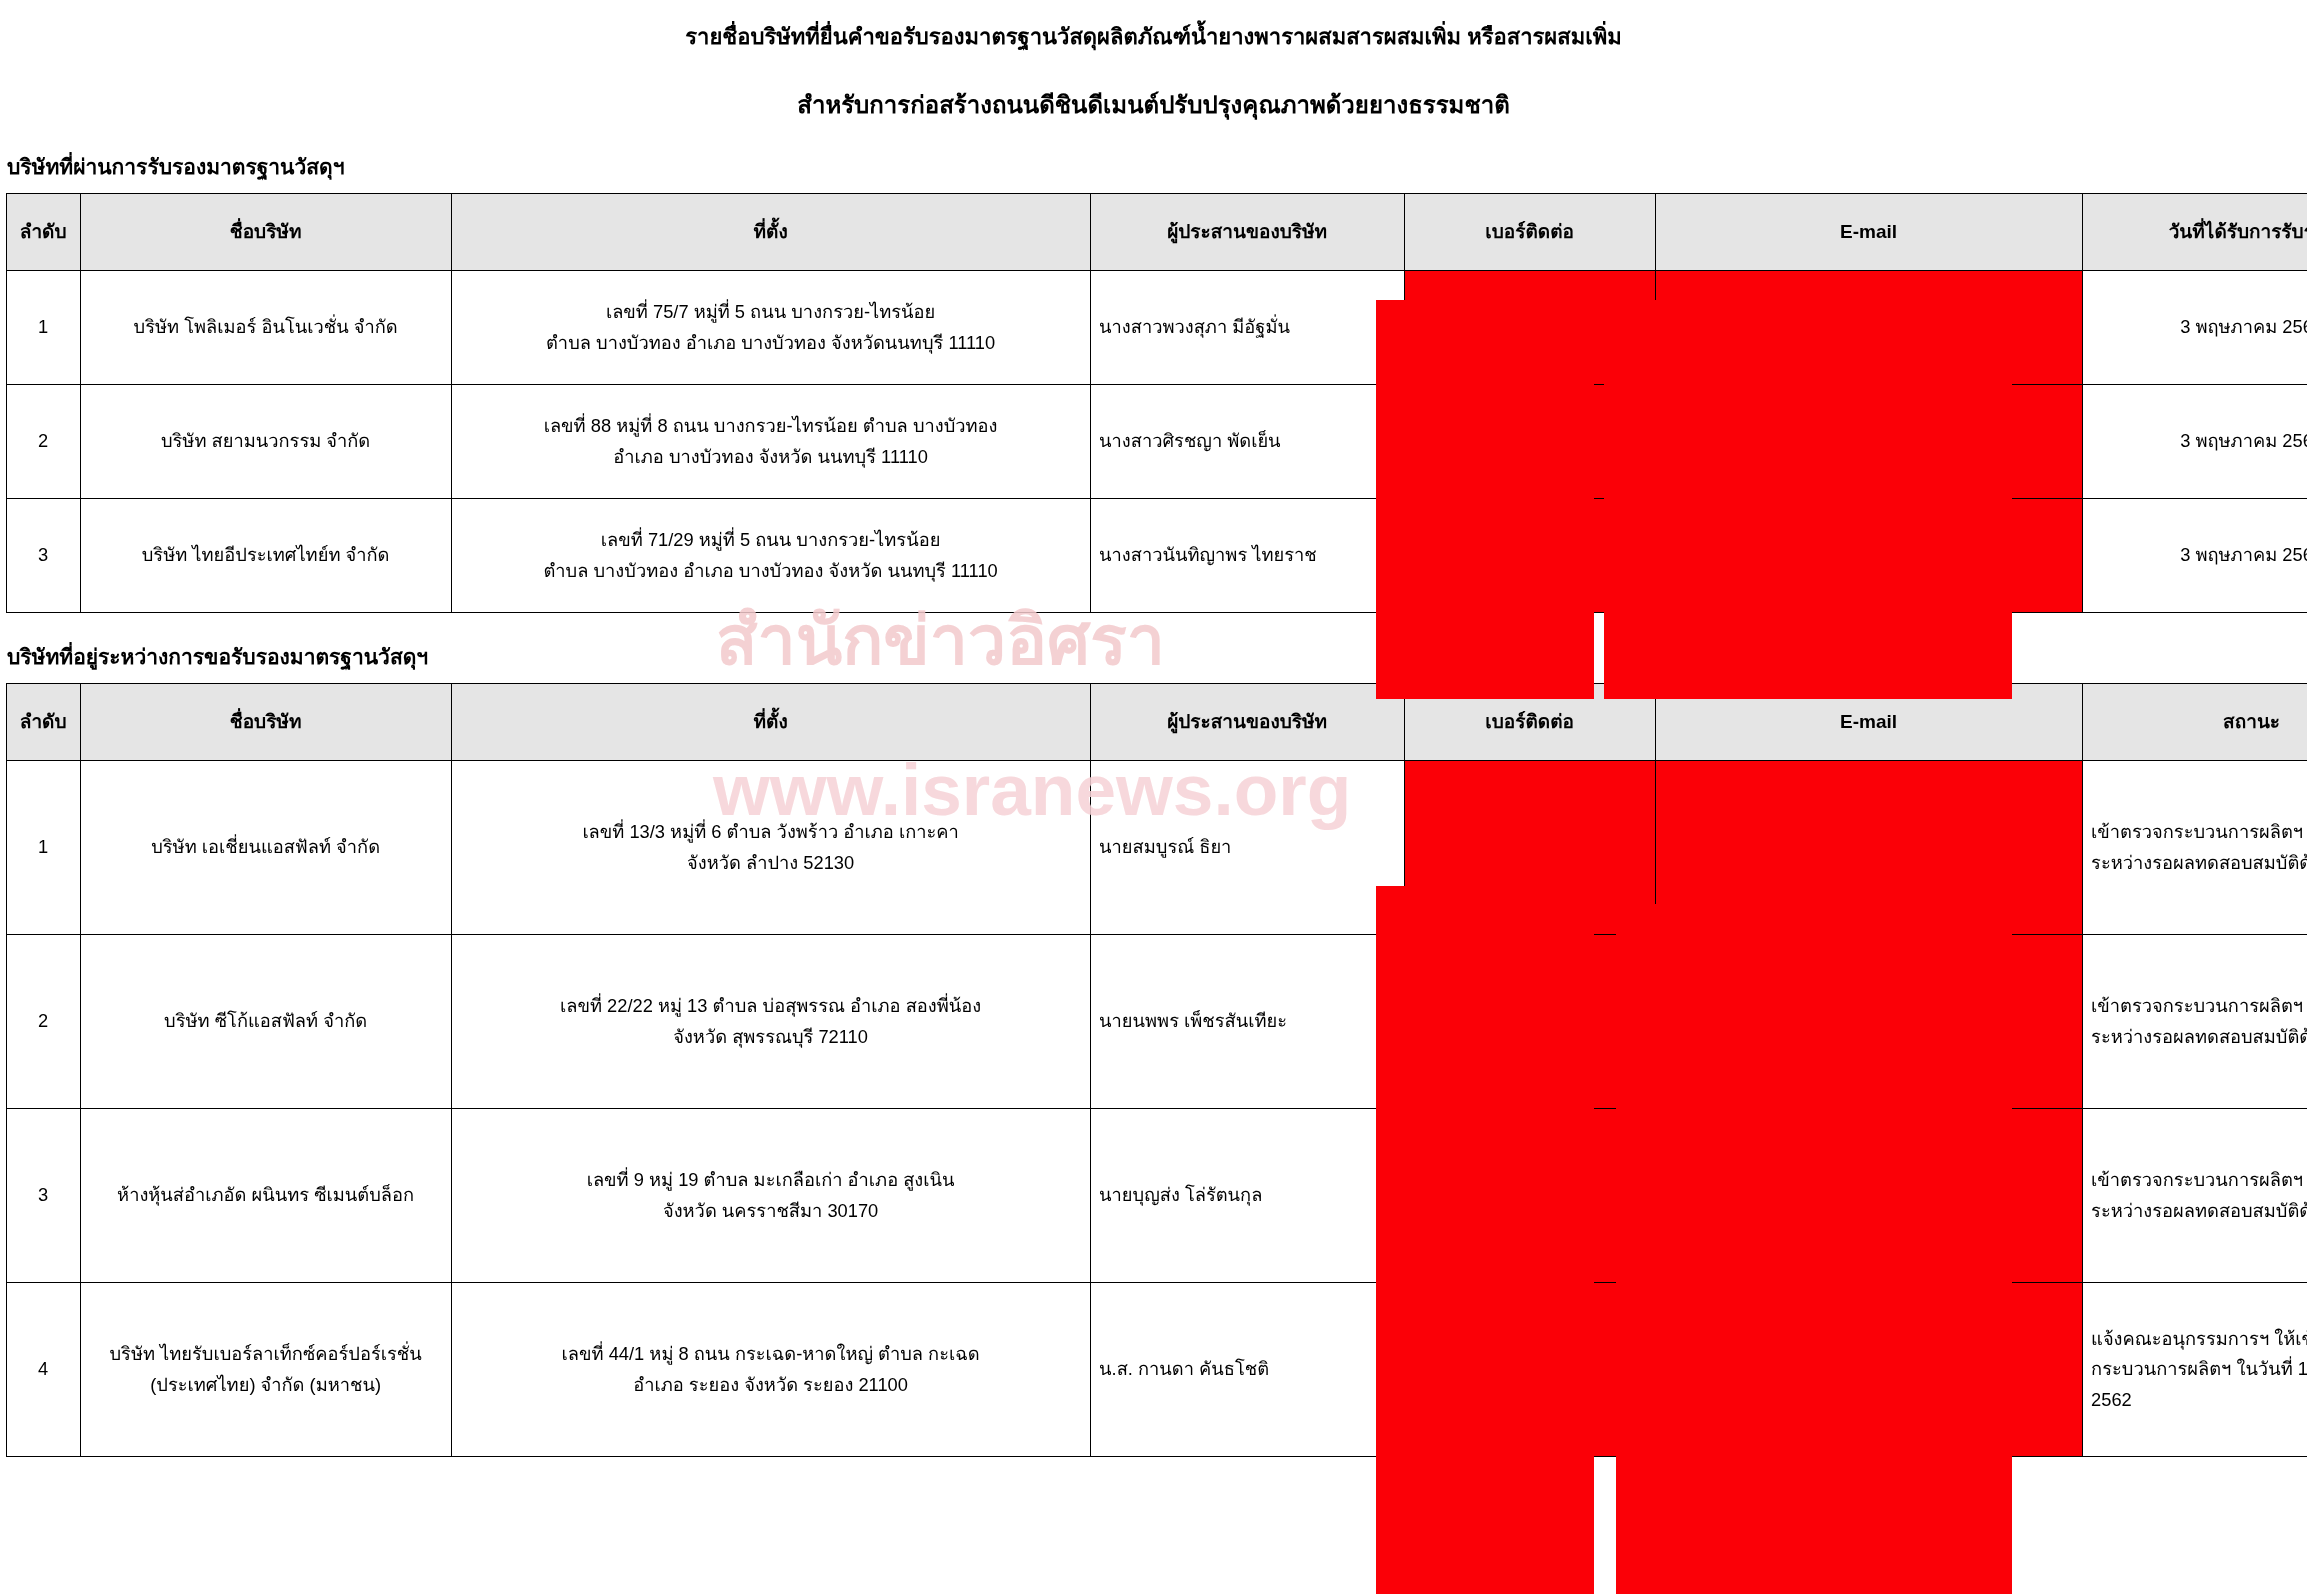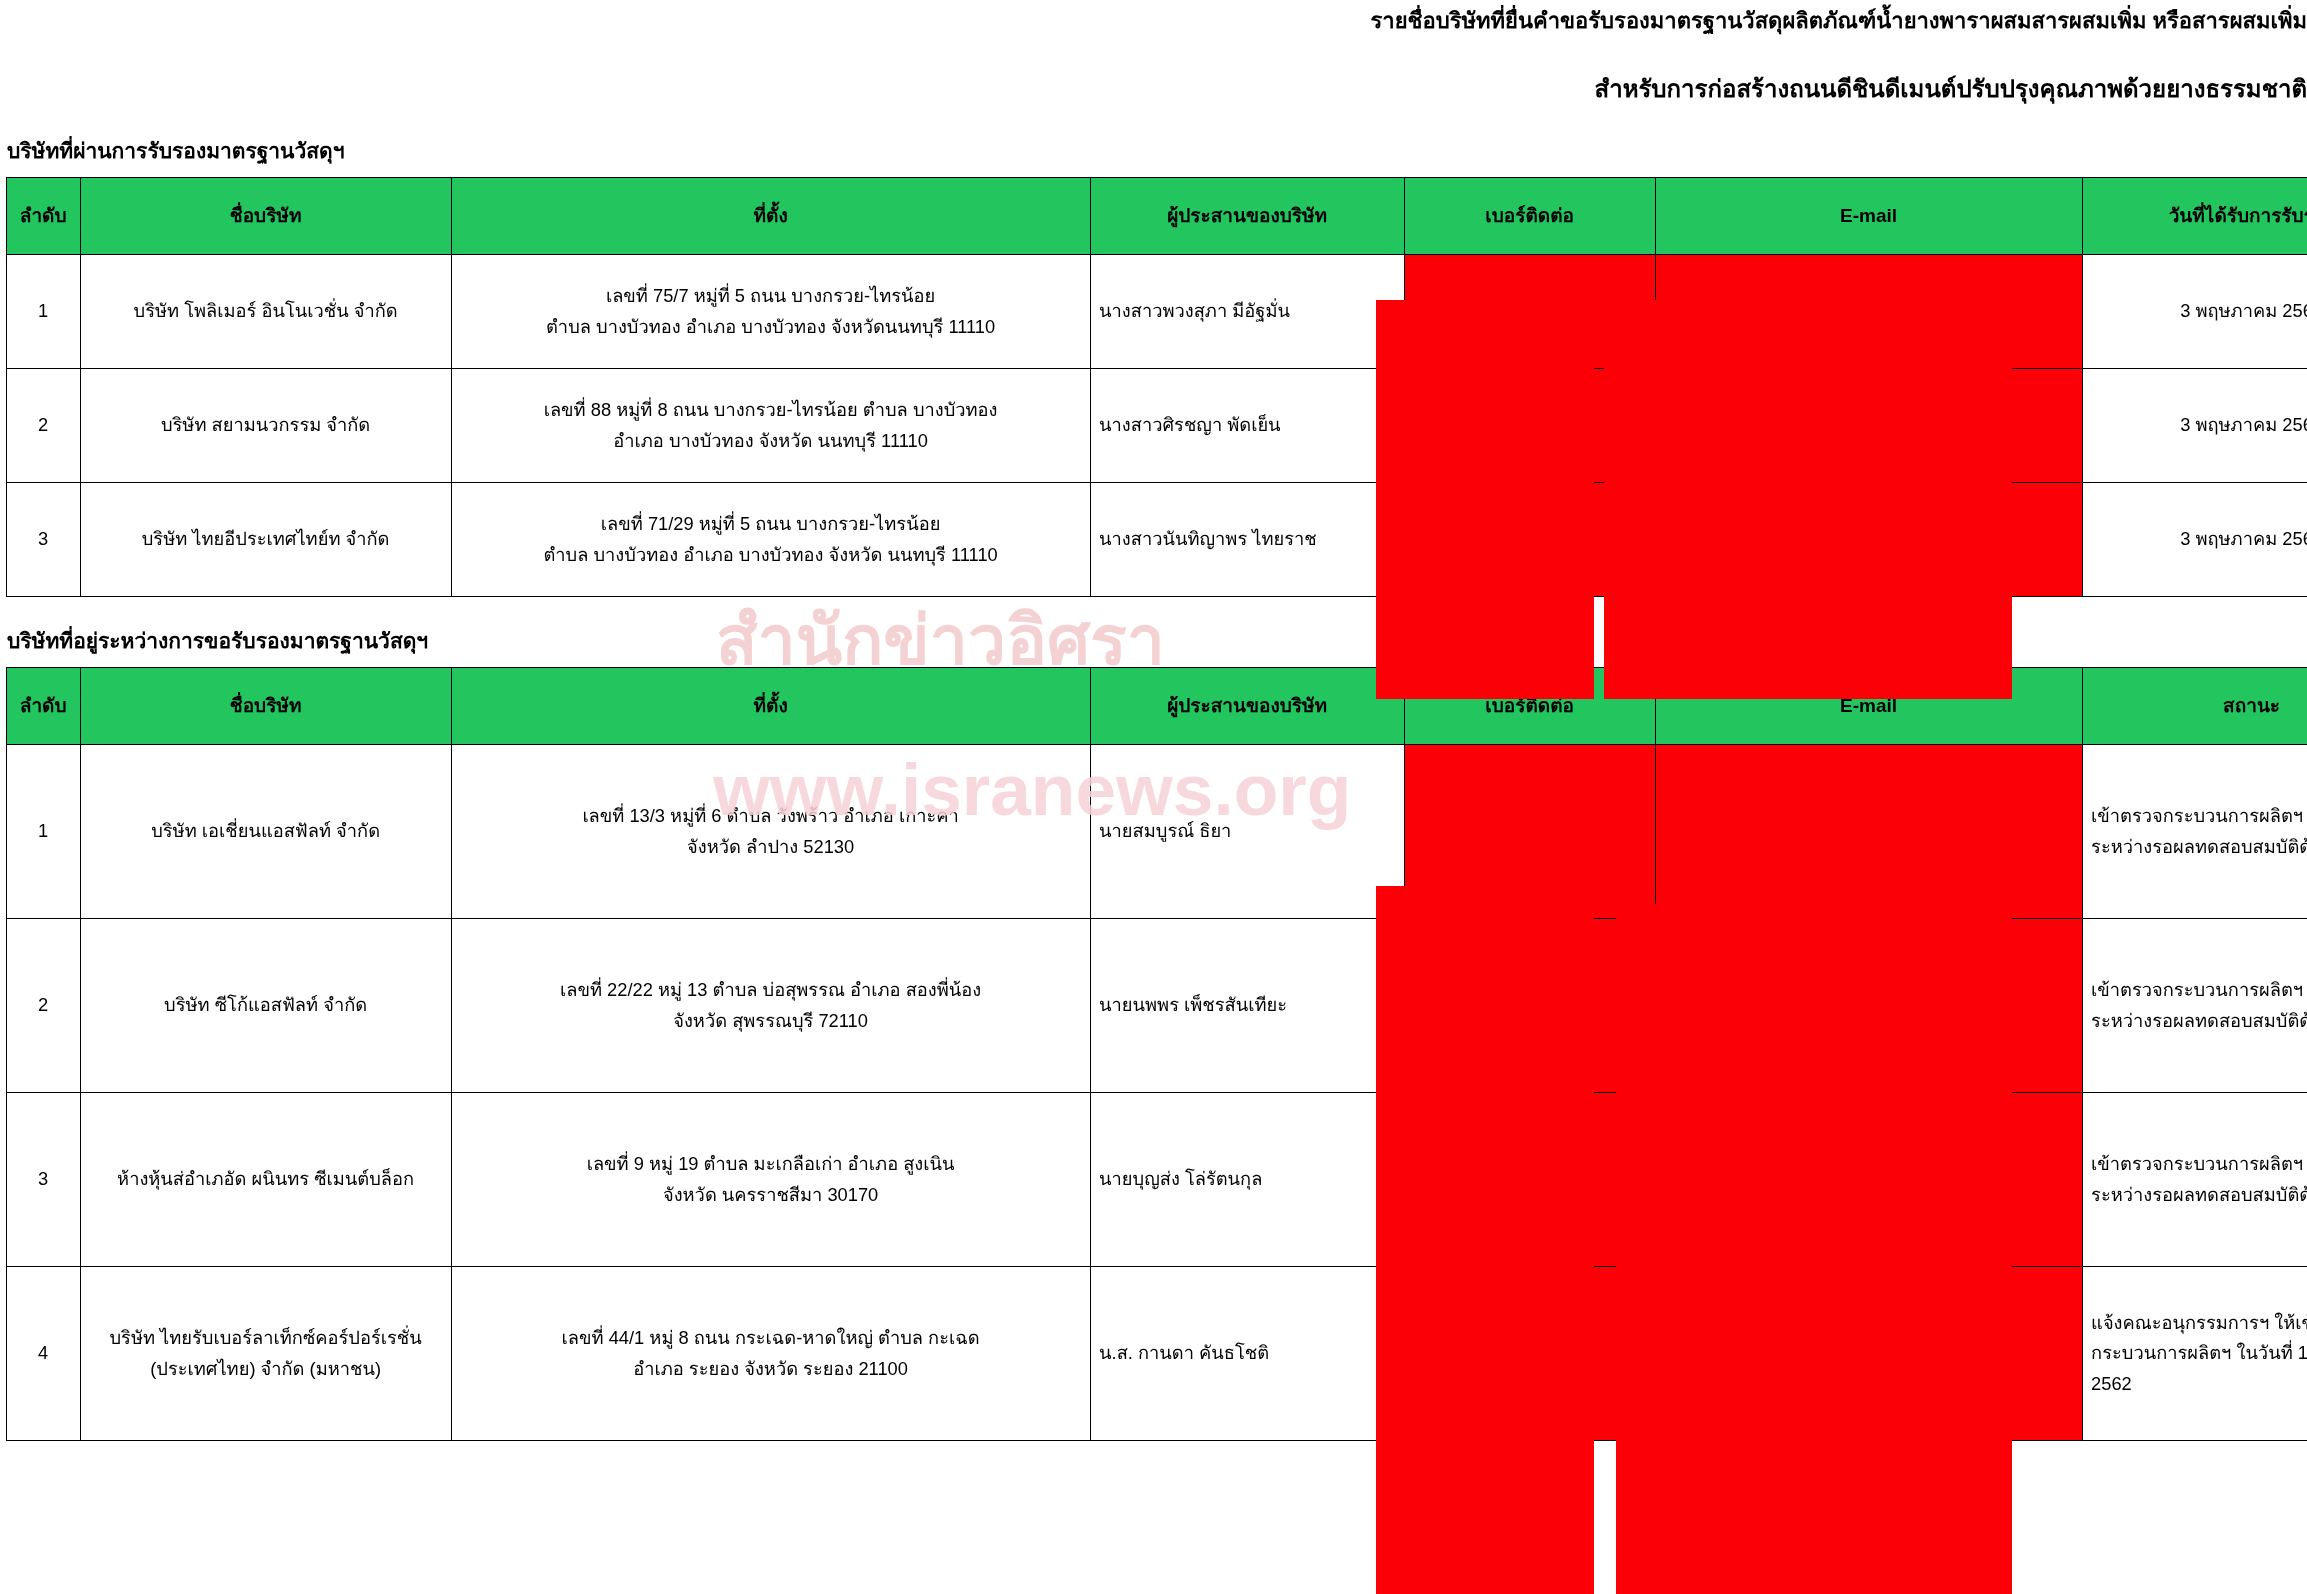--- a/index.html
+++ b/index.html
@@ -16,22 +16,22 @@
     overflow: hidden;
   }
   .page {
     position: relative;
     width: 2307px;
     height: 1594px;
     padding: 0;
     box-sizing: border-box;
   }
   .title-block {
-    text-align: right;
-    padding-top: 4px;
+    text-align: center;
+    padding-top: 20px;
   }
   .doc-title-1 {
     font-size: 22px;
     font-weight: bold;
     line-height: 1.5;
   }
   .doc-title-2 {
     font-size: 24px;
     font-weight: bold;
     line-height: 1.5;
@@ -49,21 +49,21 @@
     table-layout: fixed;
   }
   table.data th, table.data td {
     border: 1.4px solid #000000;
     vertical-align: middle;
     font-size: 18.3px;
     padding: 7px 8.5px;
     line-height: 1.65;
   }
   table.data thead th {
-    background: #22c55e;
+    background: #e5e5e5;
     text-align: center;
     font-weight: bold;
     height: 62px;
     font-size: 19px;
   }
   .c-num   { width: 56px;  text-align: center; }
   .c-name  { width: 353px; text-align: center; }
   .c-addr  { width: 621px; text-align: center; }
   .c-coord { width: 296px; text-align: left; }
   .c-tel   { width: 233px; text-align: center; }

